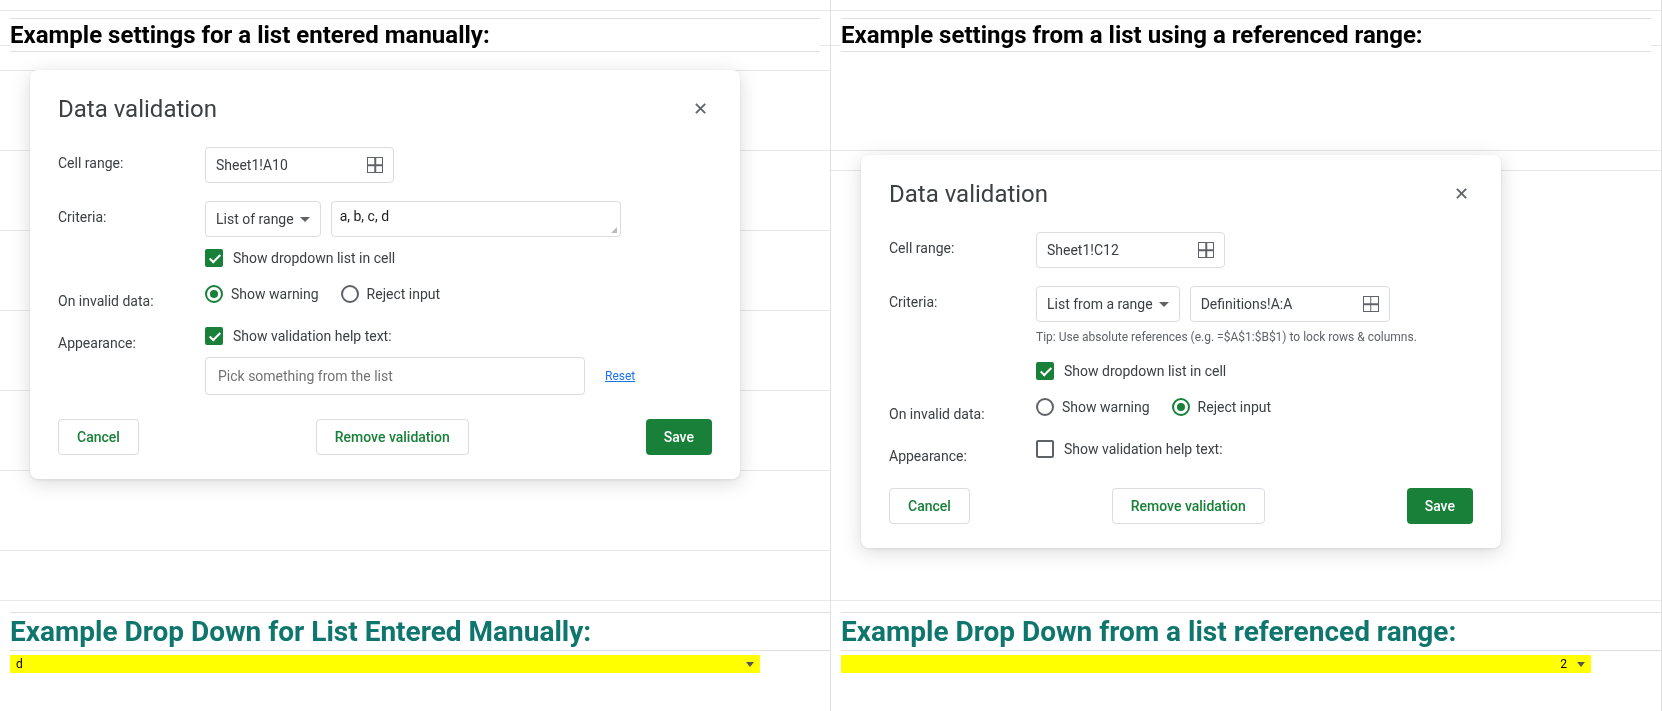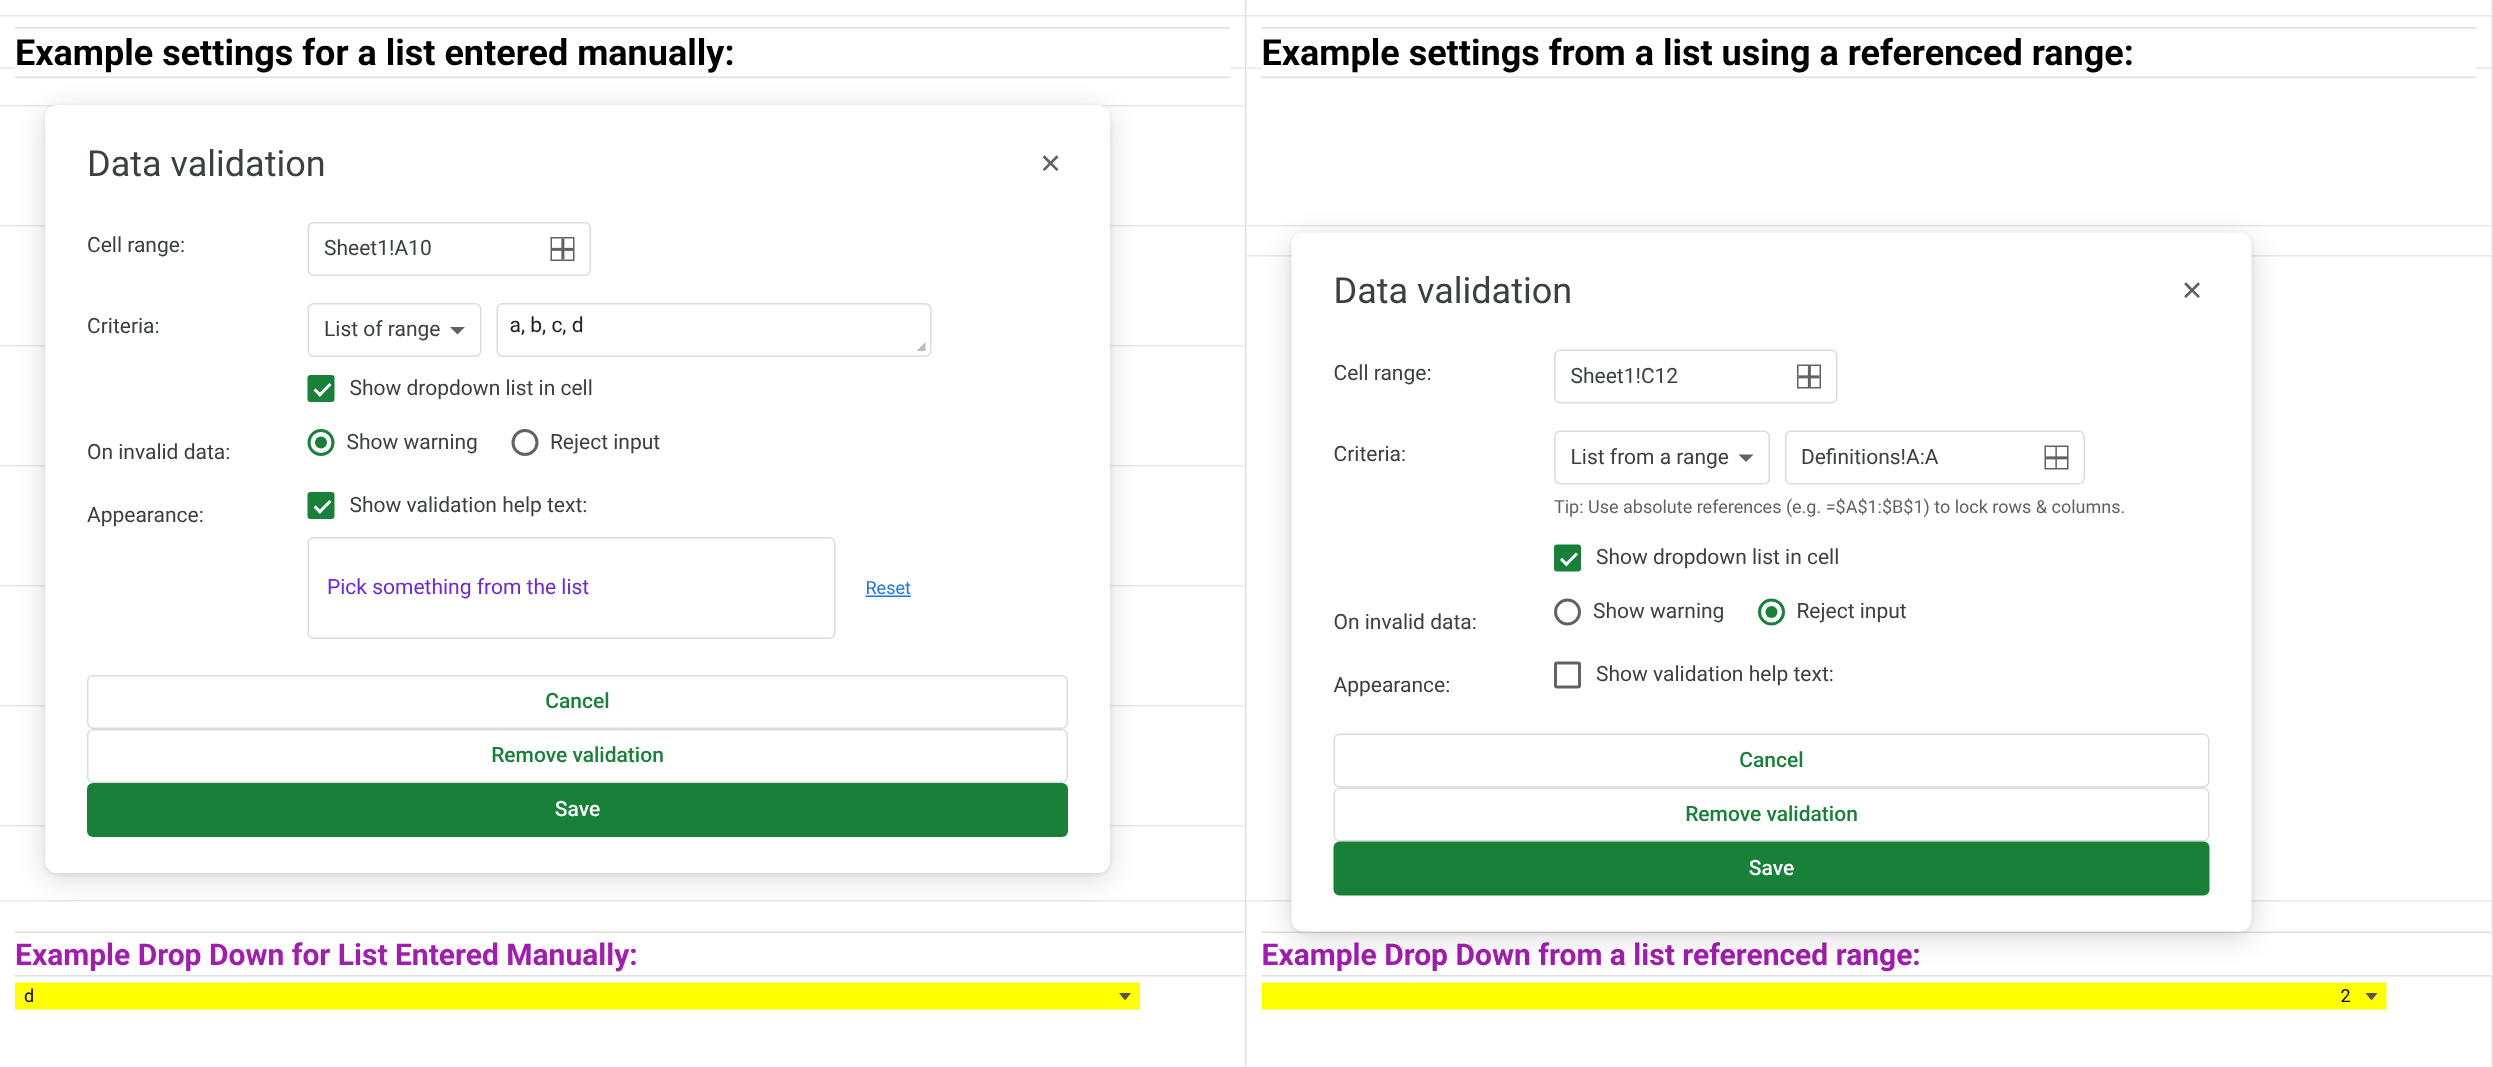--- a/index.html
+++ b/index.html
@@ -44,22 +44,22 @@
     padding: 2px 0;
     border-top: 1px solid #e0e0e0;
     border-bottom: 1px solid #e0e0e0;
   }
   .heading2 {
     position: absolute;
     left: 10px;
     right: 0;
     bottom: 60px;
     font-weight: 700;
-    font-size: 20px;
-    color: #a21caf;
+    font-size: 28px;
+    color: #0f766e;
     background: #fff;
     z-index: 5;
     padding: 2px 0;
     border-top: 1px solid #e0e0e0;
     border-bottom: 1px solid #e0e0e0;
   }
   .yellow-row {
     position: absolute;
     left: 10px;
     right: 70px;
@@ -229,35 +229,35 @@
   .opt-text { color:#3c4043; }
   .tip {
     font-size: 12px;
     color: #5f6368;
     margin-top: -4px;
     margin-bottom: 6px;
   }
   .help-input {
     border: 1px solid #dadce0;
     border-radius: 4px;
-    padding: 25px 12px;
-    width: 352px;
-    color: #6d28d9;
+    padding: 10px 12px;
+    width: 380px;
+    color: #737373;
   }
   .reset {
     color: #1a73e8;
     font-size: 12px;
     text-decoration: underline;
     cursor: pointer;
   }
   .footer {
     display: flex;
     justify-content: space-between;
+    gap: 12px;
     margin-top: 24px;
-    flex-direction: column;
   }
   .btn {
     height: 36px;
     border-radius: 4px;
     padding: 0 18px;
     display: inline-flex;
     align-items: center;
     justify-content: center;
     font-weight: 500;
     cursor: pointer;

